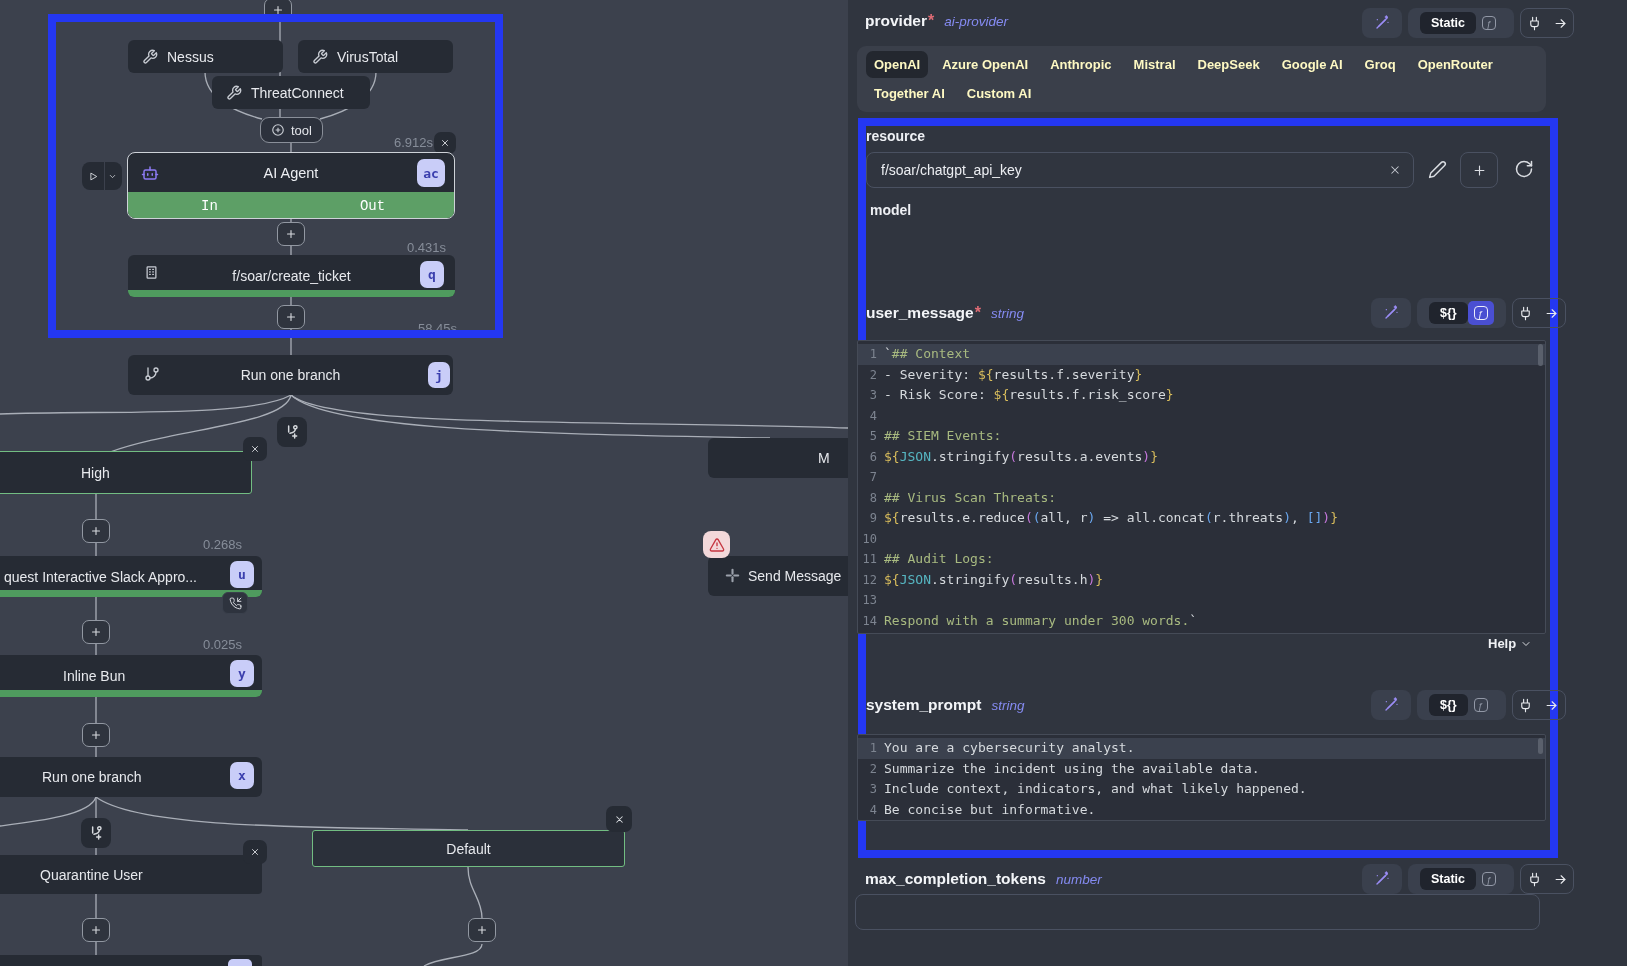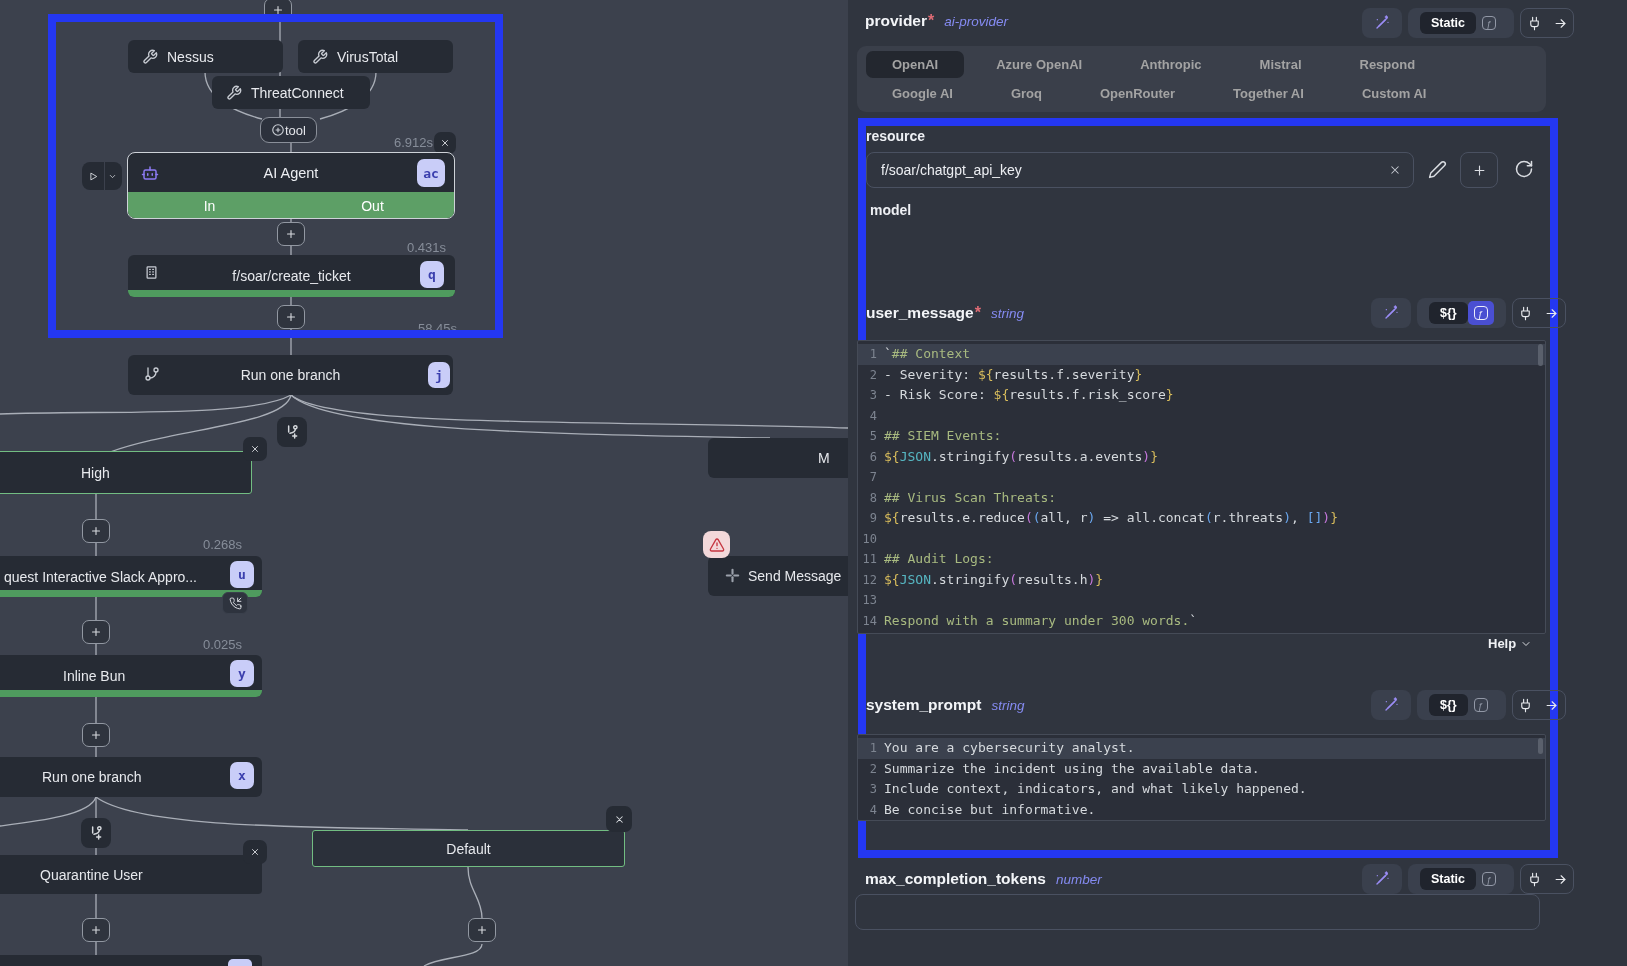--- a/index.html
+++ b/index.html
@@ -12,30 +12,30 @@
     background:#3c414d; overflow:hidden; }
   .edges { position:absolute; left:0; top:0; z-index:0; }
   .sel-rect { position:absolute; border:8px solid #2437f2; z-index:6; pointer-events:none; }
 
   .node { position:absolute; height:33px; background:#262b34; border-radius:6px;
     display:flex; align-items:center; gap:9px; padding-left:14px; z-index:2;
     color:#e7e9ed; font-size:14px; font-weight:500; }
   .nicon { width:16px; height:16px; stroke:#c8ccd3; stroke-width:2; fill:none;
     stroke-linecap:round; stroke-linejoin:round; flex:none; }
   .pill { position:absolute; height:26px; background:#2c313c; border:1px solid #8a8f99;
-    border-radius:9px; display:flex; align-items:center; gap:0; padding:0 10px;
+    border-radius:9px; display:flex; align-items:center; gap:6px; padding:0 10px;
     color:#e3e5ea; font-size:13px; z-index:2; }
 
   .ai-node { position:absolute; left:127px; top:152px; width:328px; height:67px;
     border:1.5px solid #ced2d8; border-radius:8px; overflow:hidden; background:#262b34; z-index:3; }
   .ai-head { position:relative; height:39px; display:flex; align-items:center; justify-content:center;
     color:#eceef2; font-size:14.5px; font-weight:500; }
   .ai-head .nicon { position:absolute; left:13px; width:18px; height:18px; stroke:#8d7bf2; }
   .ai-bar { height:28px; background:#5d9f66; display:flex; color:#fff; font-size:14px; }
-  .ai-bar span { width:50%; display:flex; align-items:center; justify-content:center; }
+  .ai-bar span { width:50%; display:flex; align-items:center; justify-content:center;font-family:Liberation Mono, monospace; }
 
   .wnode { position:absolute; background:#262b34; z-index:2; color:#e7e9ed; font-size:14px; }
   .wnode .green { position:absolute; left:0; right:0; bottom:0; height:7px; background:#4f9b5e; }
   .wlabel { position:absolute; top:0; height:100%; display:flex; align-items:center; white-space:nowrap; }
 
   .badge { position:absolute; background:#c9cdf8; color:#3b3fae; font-weight:700;
     font-size:13px; border-radius:7px; display:flex; align-items:center; justify-content:center;
     font-family:"DejaVu Sans Mono", monospace; z-index:4; }
 
   .branch { position:absolute; background:#262b34; border:1px solid #72bd82; border-radius:3px;
@@ -79,21 +79,21 @@
   .mode-fn.on { background:#4a4fd2; color:#eceefc; }
   .fnchip { width:14px; height:14px; border:1.4px solid currentColor; border-radius:4px;
     font-size:9.5px; display:flex; align-items:center; justify-content:center; }
   .fnchip::before { content:"ƒ"; }
   .pluggrp { display:flex; border:1px solid #4a5161; border-radius:8px; height:30px; }
   .pluggrp .cell { width:26px; display:flex; align-items:center; justify-content:center; }
   .pluggrp svg { stroke:#e8eaee; fill:none; stroke-width:1.8; stroke-linecap:round; stroke-linejoin:round; }
 
   .tabs { position:absolute; left:9px; top:46px; width:689px; background:#3a3f4a;
     border-radius:9px; padding:4px 6px; display:flex; flex-wrap:wrap; z-index:1; }
-  .tab { padding:6px 26px; margin:1px 3px; font-size:13px; font-weight:700; color:#a3a3a3;
+  .tab { padding:6px 8px; margin:1px 3px; font-size:13px; font-weight:700; color:#fef9c3;
     border-radius:7px; white-space:nowrap; }
   .tab.active { background:#23272f; }
 
   .bluebox { position:absolute; left:10px; top:118px; width:700px; height:740px;
     border:8px solid #2437f2; }
   .flabel { font-size:14px; font-weight:600; color:#eef0f4; }
   .tinput { background:transparent; border:1px solid #4a5161; border-radius:8px;
     color:#eceef2; font-size:14px; font-family:"Liberation Sans",sans-serif;
     padding:0 14px; outline:none; }
   .sq-btn { border:1px solid #4a5161; border-radius:8px; display:flex; align-items:center;
@@ -401,21 +401,21 @@
             </svg>
           </span>
       </div>
     </div>
 
     <div class="tabs">
         <span class="tab active">OpenAI</span>
         <span class="tab">Azure OpenAI</span>
         <span class="tab">Anthropic</span>
         <span class="tab">Mistral</span>
-        <span class="tab">Respond</span>
+        <span class="tab">DeepSeek</span>
         <span class="tab">Google AI</span>
         <span class="tab">Groq</span>
         <span class="tab">OpenRouter</span>
         <span class="tab">Together AI</span>
         <span class="tab">Custom AI</span>
       </div>
 
     <div class="bluebox">
 
       <div style="position:absolute;left:0;top:2px;" class="flabel">resource</div>

